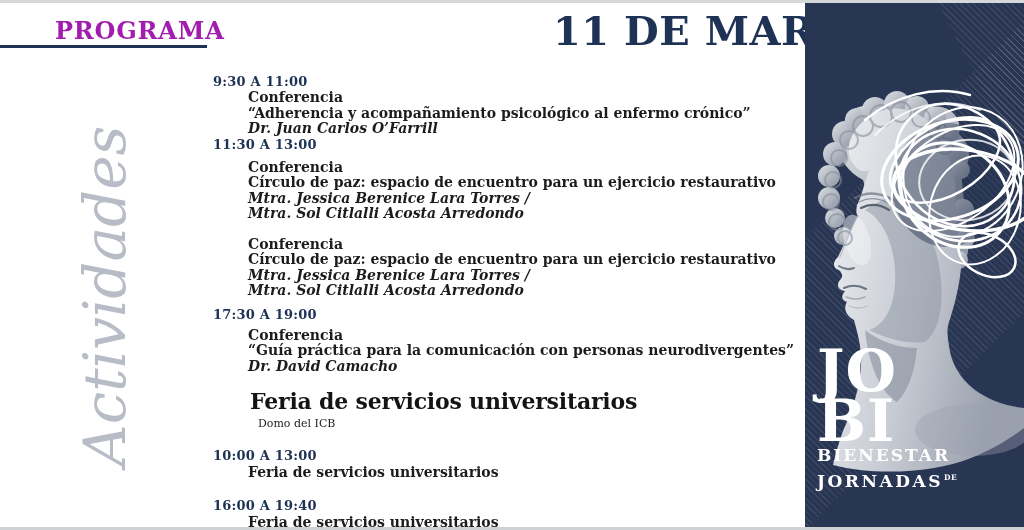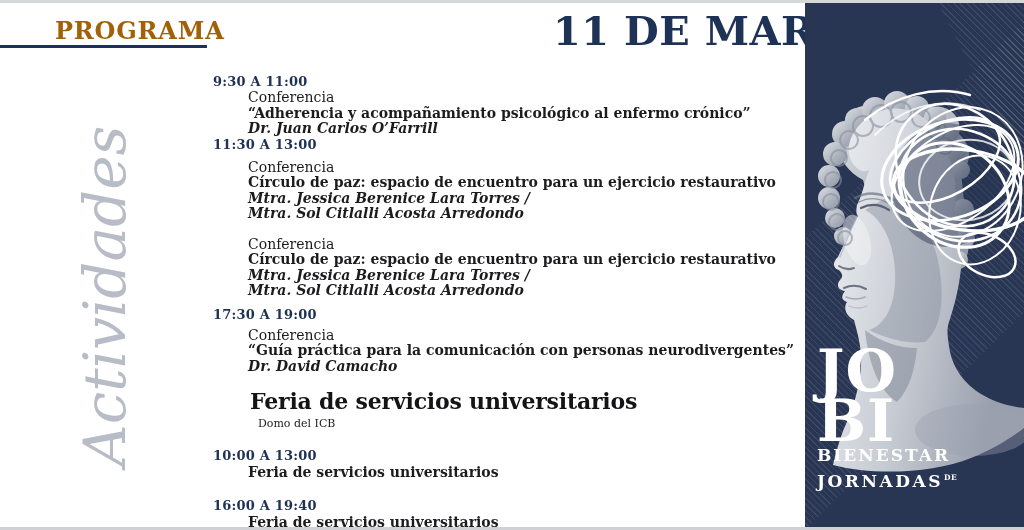--- a/index.html
+++ b/index.html
@@ -5,41 +5,41 @@
   html,body { margin:0; padding:0; background:#e9e9e9; }
   .stage {
     position:relative; width:1024px; height:530px; background:#ffffff;
     overflow:hidden; font-family:"DejaVu Serif", serif;
   }
   .edge-top { position:absolute; left:0; top:0; width:1024px; height:3px; background:#d6d7d9; z-index:9; }
   .edge-bottom { position:absolute; left:0; bottom:0; width:1024px; height:3px; background:#cfd1d4; z-index:9; }
 
   
   .programa { position:absolute; left:55px; top:16px; font-size:24px; font-weight:700;
-              color:#a16207; letter-spacing:0.8px; white-space:nowrap; }
+              color:#a21caf; letter-spacing:0.8px; white-space:nowrap; }
   .programa-rule { position:absolute; left:0; top:45px; width:207px; height:3px; background:#1e3255; }
   .date-title { position:absolute; left:553px; top:9px; width:234px; text-align:center;
                 font-size:40px; line-height:44px; font-weight:700; color:#1e3255;
                 letter-spacing:0.5px; white-space:nowrap; }
 
   
   .actividades {
     position:absolute; left:72px; top:492px; width:392px;
     transform:rotate(-90deg); transform-origin:0 0;
     font-size:58px; line-height:66px; font-style:italic; color:#b7bcc6;
     text-align:center; white-space:nowrap;
   }
 
   
   .content { position:absolute; left:213px; top:0; width:600px; }
   .time { font-size:13px; font-weight:700; color:#1e3255; line-height:16px; letter-spacing:.2px; white-space:nowrap; }
   .body { margin-left:35px; }
   .line { font-size:14px; line-height:15.5px; color:#1c1c1f; white-space:nowrap;font-weight:bold; }
   .line:empty { display:none; }
-  .etype { font-weight:400; }
+  .etype { font-weight:700; }
   .speaker { font-style:italic; }
   .b1 { margin-top:74px; }
   .b2 .body, .b3 .body { padding-top:7px; }
   .b2, .b3 { margin-bottom:8px; }
   .b4 .body { padding-top:5px; }
 
   .fair-heading { margin:14px 0 0 37px; font-size:22px; line-height:27px; font-weight:700;
                   color:#141417; letter-spacing:-0.2px; white-space:nowrap; }
   .fair-loc { margin:2px 0 0 45px; font-size:11px; line-height:13px; font-weight:400; color:#1c1c1f; }
   .fair-entry .time { margin-top:18px; }

